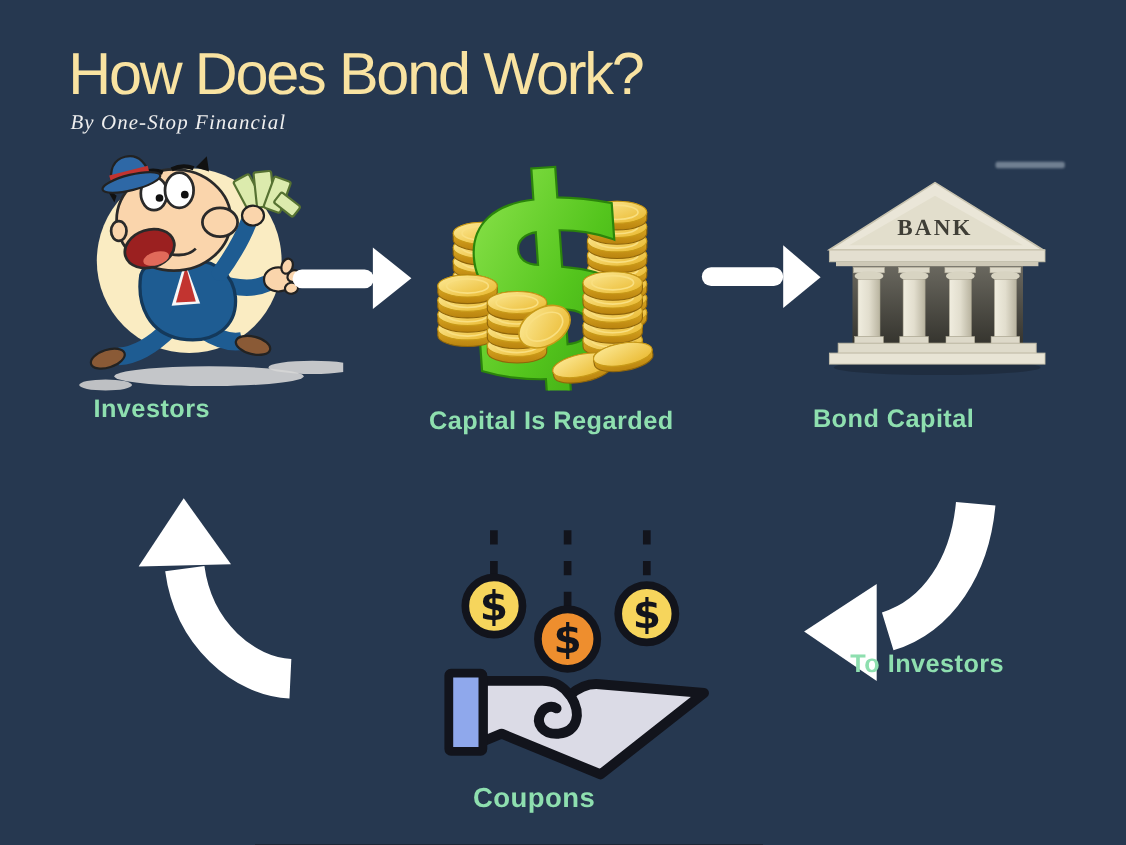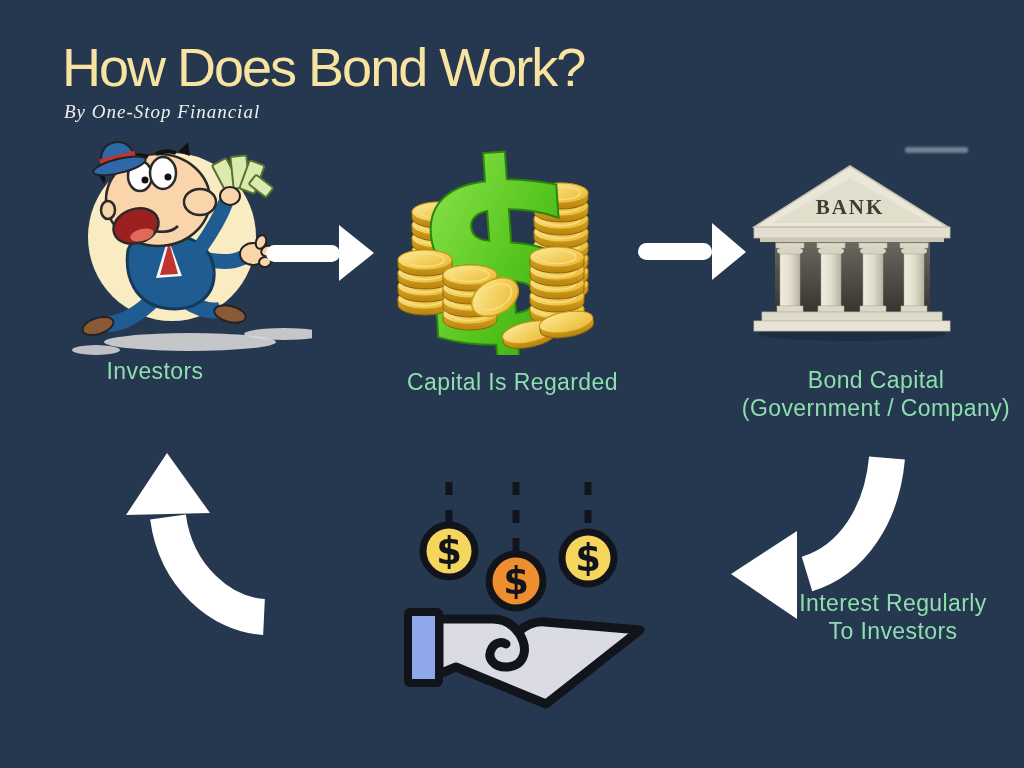--- a/index.html
+++ b/index.html
@@ -4,22 +4,22 @@
 <style>
   html,body{margin:0;padding:0;background:#111;}
   .stage{position:relative;width:1024px;height:768px;background:#263850;overflow:hidden;
          font-family:"Liberation Sans",sans-serif;}
   .abs{position:absolute;}
   .title{position:absolute;left:62px;top:40px;font-size:54px;line-height:1.0;font-weight:400;
          letter-spacing:-2px;color:#F9E3A1;white-space:nowrap;}
   .subtitle{position:absolute;left:64px;top:101px;width:616px;text-align:left;
             font-family:"Liberation Serif",serif;font-style:italic;font-size:19px;
             letter-spacing:1px;color:#EFEFEF;}
-  .label{position:absolute;color:#8EDFAF;font-weight:400;font-size:23px;line-height:28px;
-         text-align:center;letter-spacing:.4px;}
+  .label{position:absolute;color:#8EDFAF;font-weight:700;font-size:23px;line-height:28px;
+         letter-spacing:.4px;}
   .watermark{position:absolute;left:905px;top:147px;width:63px;height:6px;
              background:rgba(205,214,224,.45);filter:blur(1px);border-radius:2px;}
   svg{display:block;}
 </style>
 </head>
 <body>
 
 <div class="stage">
 
   <div class="title">How Does Bond Work?</div>
@@ -216,21 +216,20 @@
     <rect x="8" y="88" width="184" height="4" fill="#CDC8B6"></rect>
     <polygon points="98,16 196,77 2,77" fill="#EAE6D8" stroke="#C9C4B0" stroke-width="1.5"></polygon>
     <polygon points="98,28 178,73 20,73" fill="#E2DECC"></polygon>
     <text x="98" y="64" text-anchor="middle" font-family="Liberation Serif, serif" font-weight="bold" font-size="21" letter-spacing="2" fill="#3F3E36">BANK</text>
   </svg>
 
   <div class="watermark"></div>
 
   <div class="label" style="left:739px;top:366px;width:274px">
     <div>Bond Capital</div>
-    <div>(Government / Company)</div>
   </div>
 
   <svg class="abs" style="left:118px;top:445px;width:200px;height:220px" viewBox="0 0 200 220">
     <path d="M 146,172 C 104,170 58,132 50,72" stroke="#FFFFFF" stroke-width="36" fill="none"></path>
     <polygon points="8,70 92,68 49,8" fill="#FFFFFF"></polygon>
   </svg>
 
   <svg class="abs" style="left:398px;top:478px;width:250px;height:235px" viewBox="0 0 250 235">
     <g stroke="#12141C" stroke-width="7" stroke-dasharray="13 15">
       <line x1="51" y1="4" x2="51" y2="44"></line>
@@ -241,24 +240,24 @@
     <circle cx="118" cy="103" r="27" fill="#EE8E2E" stroke="#12141C" stroke-width="7"></circle>
     <circle cx="190" cy="80" r="26" fill="#F6D55C" stroke="#12141C" stroke-width="7"></circle>
     <text x="51" y="86" text-anchor="middle" font-family="DejaVu Sans, sans-serif" font-weight="bold" font-size="37" fill="#12141C">$</text>
     <text x="118" y="116" text-anchor="middle" font-family="DejaVu Sans, sans-serif" font-weight="bold" font-size="37" fill="#12141C">$</text>
     <text x="190" y="93" text-anchor="middle" font-family="DejaVu Sans, sans-serif" font-weight="bold" font-size="37" fill="#12141C">$</text>
     <path d="M 41,141 L 95,141 C 107,141 114,146 120,154 C 128,147 137,143 147,144 L 242,152 L 148,226 L 58,189 L 41,196 Z" fill="#DBDBE6" stroke="#12141C" stroke-width="9" stroke-linejoin="round"></path>
     <path d="M 121,155 C 131,171 127,187 110,189 C 96,190 88,180 94,170 C 97,165 103,163 108,166" fill="none" stroke="#12141C" stroke-width="9" stroke-linecap="round"></path>
     <rect x="10" y="134" width="31" height="71" rx="2" fill="#8FA8EC" stroke="#12141C" stroke-width="8"></rect>
   </svg>
 
+  <div class="label" style="left:430px;top:712px;width:164px;font-size:25px">Coupons</div>
 
   <svg class="abs" style="left:725px;top:452px;width:200px;height:175px" viewBox="0 0 200 175">
     <path d="M 162,6 C 157,62 128,108 82,122" stroke="#FFFFFF" stroke-width="36" fill="none"></path>
     <polygon points="6,122 72,79 72,167" fill="#FFFFFF"></polygon>
   </svg>
 
   <div class="label" style="left:773px;top:589px;width:240px">
-    <div>Interest Regularly</div>
     <div>To Investors</div>
   </div>
 
 </div>
 
 </body></html>

